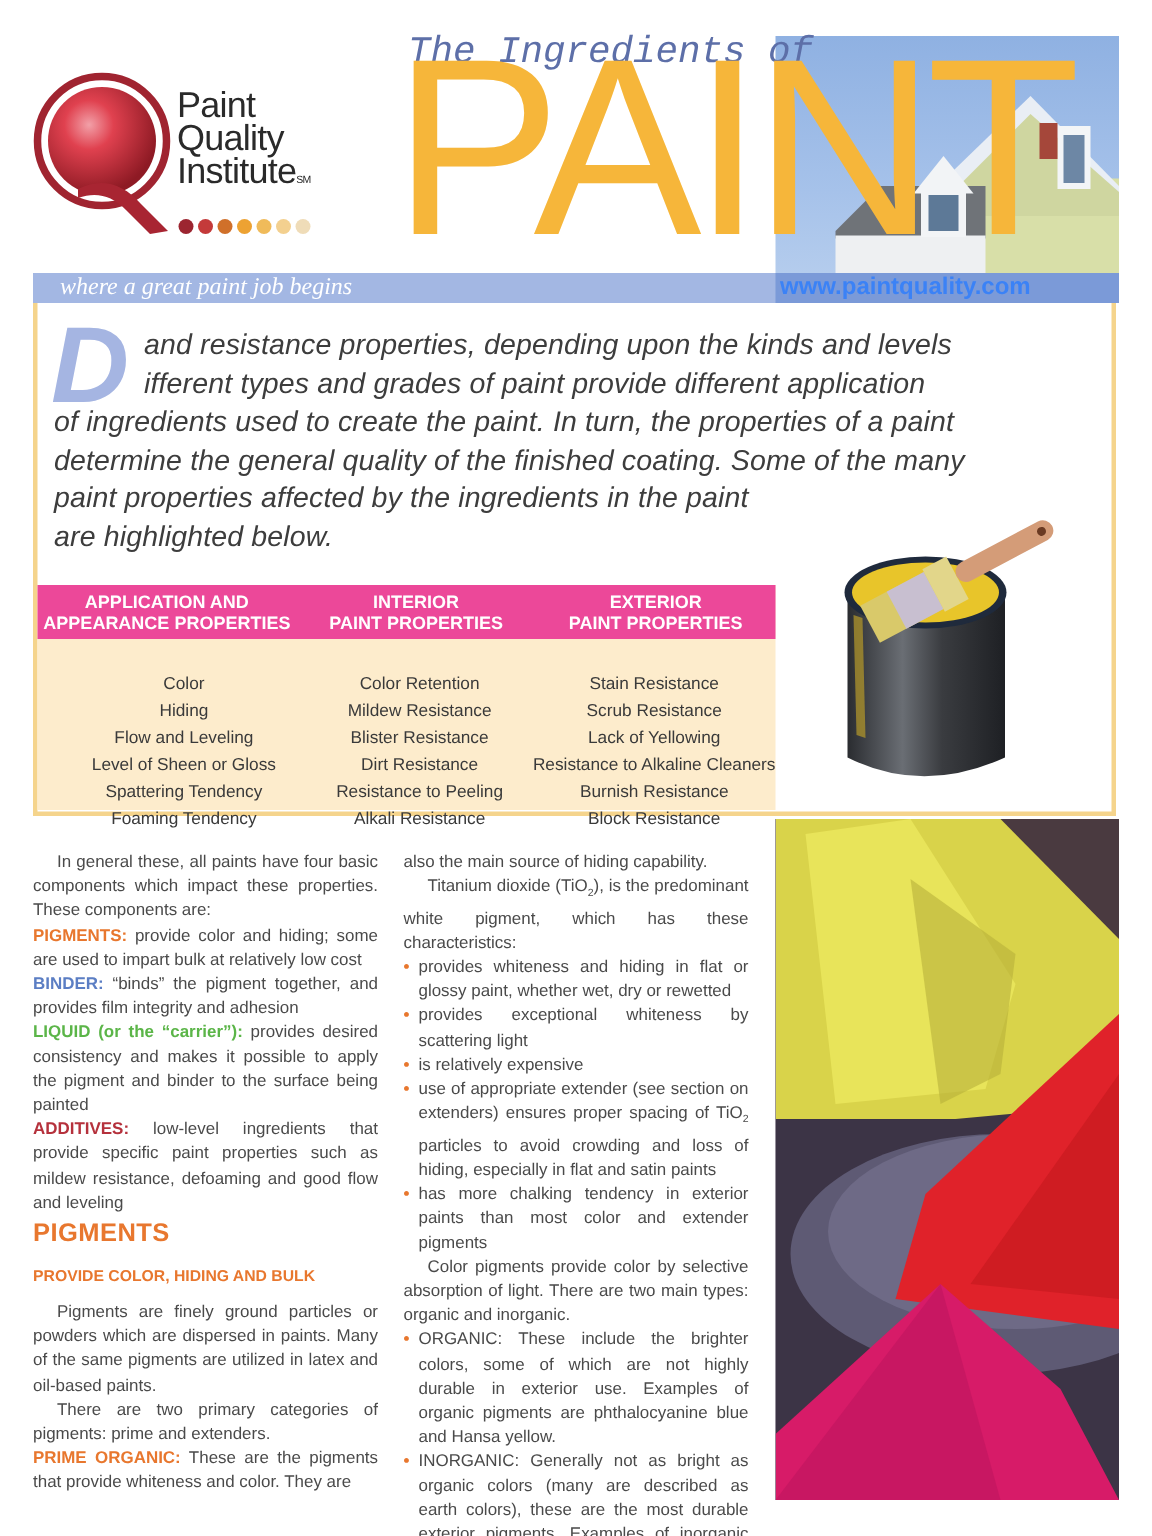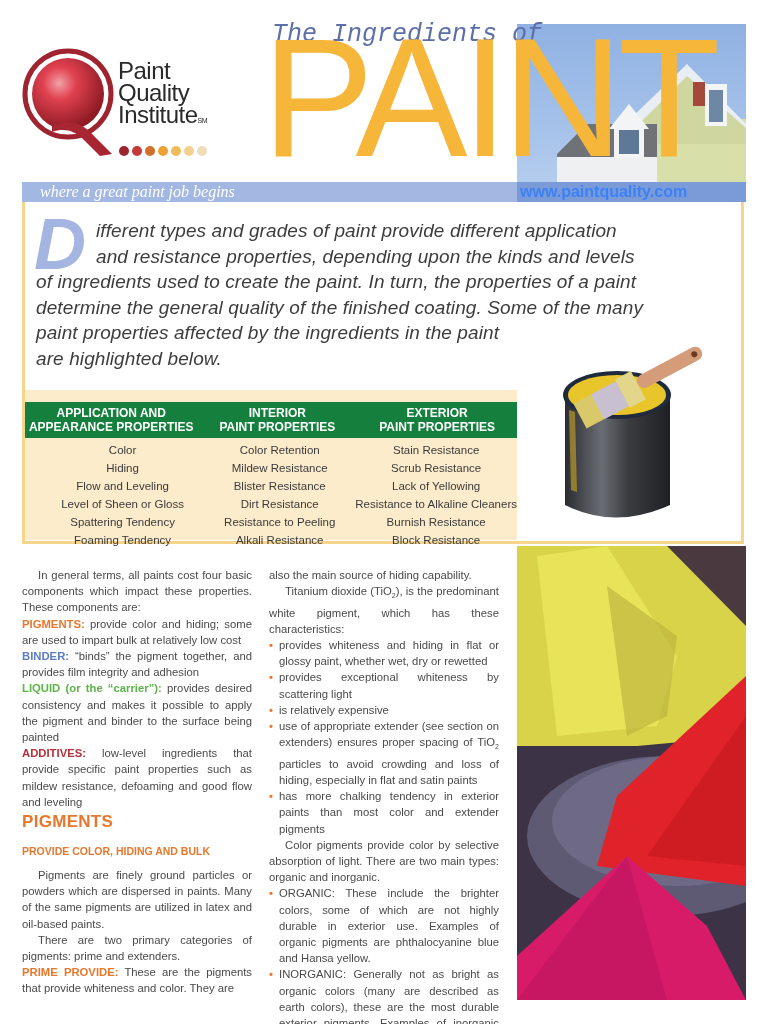--- a/index.html
+++ b/index.html
@@ -28,24 +28,24 @@
 
   
   .intro-box { left: 22px; top: 202px; width: 722px; height: 342px; border-left: 3px solid #f5d48c; border-right: 3px solid #f5d48c; border-bottom: 3px solid #f5d48c; box-sizing: border-box; }
   .dropcap { left: 34px; top: 208px; font-family: "Liberation Sans", sans-serif; font-style: italic; font-weight: bold; font-size: 72px; line-height: 72px; color: #a5b5e2; }
   .intro { left: 36px; top: 218px; width: 690px; font-style: italic; font-size: 19px; line-height: 25.5px; color: #3d3d3d; letter-spacing: 0.1px; }
   .intro div { white-space: nowrap; }
   .intro .ind { padding-left: 60px; }
 
   
   .ptable { left: 25px; top: 390px; width: 492px; height: 150px; background: #fdeccc; }
-  .ptable-head { display: flex; background: #15803d; height: 36px; margin-top: 12px; }
+  .ptable-head { display: flex; background: #ec4899; height: 36px; }
   .ptable-head div { flex: 1; text-align: center; color: #ffffff; font-weight: bold; font-size: 12px; line-height: 14px; padding-top: 4px; white-space: nowrap; }
   .ptable-head div:first-child { flex: 1.08; }
-  .ptable-body { display: flex; padding-top: 3px; margin-left: 16px; }
+  .ptable-body { display: flex; padding-top: 21px; margin-left: 16px; }
   .ptable-col { flex: 1; text-align: center; }
   .ptable-col:first-child { flex: 1.08; }
   .ptable-col div { font-size: 11.5px; line-height: 18px; color: #3a3a3a; white-space: nowrap; }
 
   
   .can-wrap { left: 555px; top: 330px; width: 170px; height: 205px; }
 
   
   .col { font-size: 11.3px; line-height: 16.2px; color: #4a4a4a; text-align: justify; }
   .col1 { left: 22px; top: 567px; width: 230px; }
@@ -121,22 +121,22 @@
 <div class="abs subtitle"><span>and Their Impact on Paint</span> <span class="light">Properties</span></div>
 
 <div class="abs tag-band"></div>
 <div class="abs tag-band-right"></div>
 <div class="abs tagline">where a great paint job begins</div>
 <div class="abs url">www.paintquality.com</div>
 
 <div class="abs intro-box"></div>
 <div class="abs dropcap">D</div>
 <div class="abs intro">
+  <div class="ind">and resistance properties, depending upon the kinds and levels</div>
   <div class="ind">ifferent types and grades of paint provide different application</div>
-  <div class="ind">and resistance properties, depending upon the kinds and levels</div>
   <div>of ingredients used to create the paint. In turn, the properties of a paint</div>
   <div>determine the general quality of the finished coating. Some of the many</div>
   <div>paint properties affected by the ingredients in the paint</div>
   <div>are highlighted below.</div>
 </div>
 
 <div class="abs ptable">
   <div class="ptable-head">
     <div><span>APPLICATION AND</span><br><span>APPEARANCE PROPERTIES</span></div>
     <div><span>INTERIOR</span><br><span>PAINT PROPERTIES</span></div>
@@ -189,34 +189,34 @@
       <rect x="18" y="48" width="60" height="28" fill="#d9c96a"></rect>
       <rect x="38" y="48" width="28" height="28" fill="#c8bfd0"></rect>
       <rect x="66" y="46" width="18" height="32" fill="#e2d68a"></rect>
       <rect x="84" y="54" width="72" height="14" rx="7" fill="#d49c78"></rect>
       <circle cx="148" cy="61" r="3" fill="#6a3a22"></circle>
     </g>
   </svg>
 </div>
 
 <div class="abs col col1">
-  <p class="indent">In general terms, all paints cost four basic components which impact these properties. These components are:</p>
+  <p class="indent">In general these, all paints have four basic components which impact these properties. These components are:</p>
   <p><span class="k-pig">PIGMENTS:</span><span> provide color and hiding; some are used to impart bulk at relatively low cost</span></p>
   <p><span class="k-bind">BINDER:</span><span> “binds” the pigment together, and provides film integrity and adhesion</span></p>
   <p><span class="k-liq">LIQUID (or the “carrier”):</span><span> provides desired consistency and makes it possible to apply the pigment and binder to the surface being painted</span></p>
   <p><span class="k-add">ADDITIVES:</span><span> low-level ingredients that provide specific paint properties such as mildew resistance, defoaming and good flow and leveling</span></p>
 </div>
 
 <div class="abs sec-title">PIGMENTS</div>
 <div class="abs sec-sub">PROVIDE COLOR, HIDING AND BULK</div>
 
 <div class="abs col col3">
   <p class="indent">Pigments are finely ground particles or powders which are dispersed in paints. Many of the same pigments are utilized in latex and oil-based paints.</p>
   <p class="indent">There are two primary categories of pigments: prime and extenders.</p>
-  <p><span class="k-pig">PRIME PROVIDE:</span><span> These are the pigments that provide whiteness and color. They are</span></p>
+  <p><span class="k-pig">PRIME ORGANIC:</span><span> These are the pigments that provide whiteness and color. They are</span></p>
 </div>
 
 <div class="abs col col2">
   <p>also the main source of hiding capability.</p>
   <p class="indent"><span>Titanium dioxide (TiO</span><sub style="font-size:7px">2</sub><span>), is the predominant white pigment, which has these characteristics:</span></p>
   <p class="bul">provides whiteness and hiding in flat or glossy paint, whether wet, dry or rewetted</p>
   <p class="bul">provides exceptional whiteness by scattering light</p>
   <p class="bul">is relatively expensive</p>
   <p class="bul"><span>use of appropriate extender (see section on extenders) ensures proper spacing of TiO</span><sub style="font-size:7px">2</sub><span> particles to avoid crowding and loss of hiding, especially in flat and satin paints</span></p>
   <p class="bul">has more chalking tendency in exterior paints than most color and extender pigments</p>

